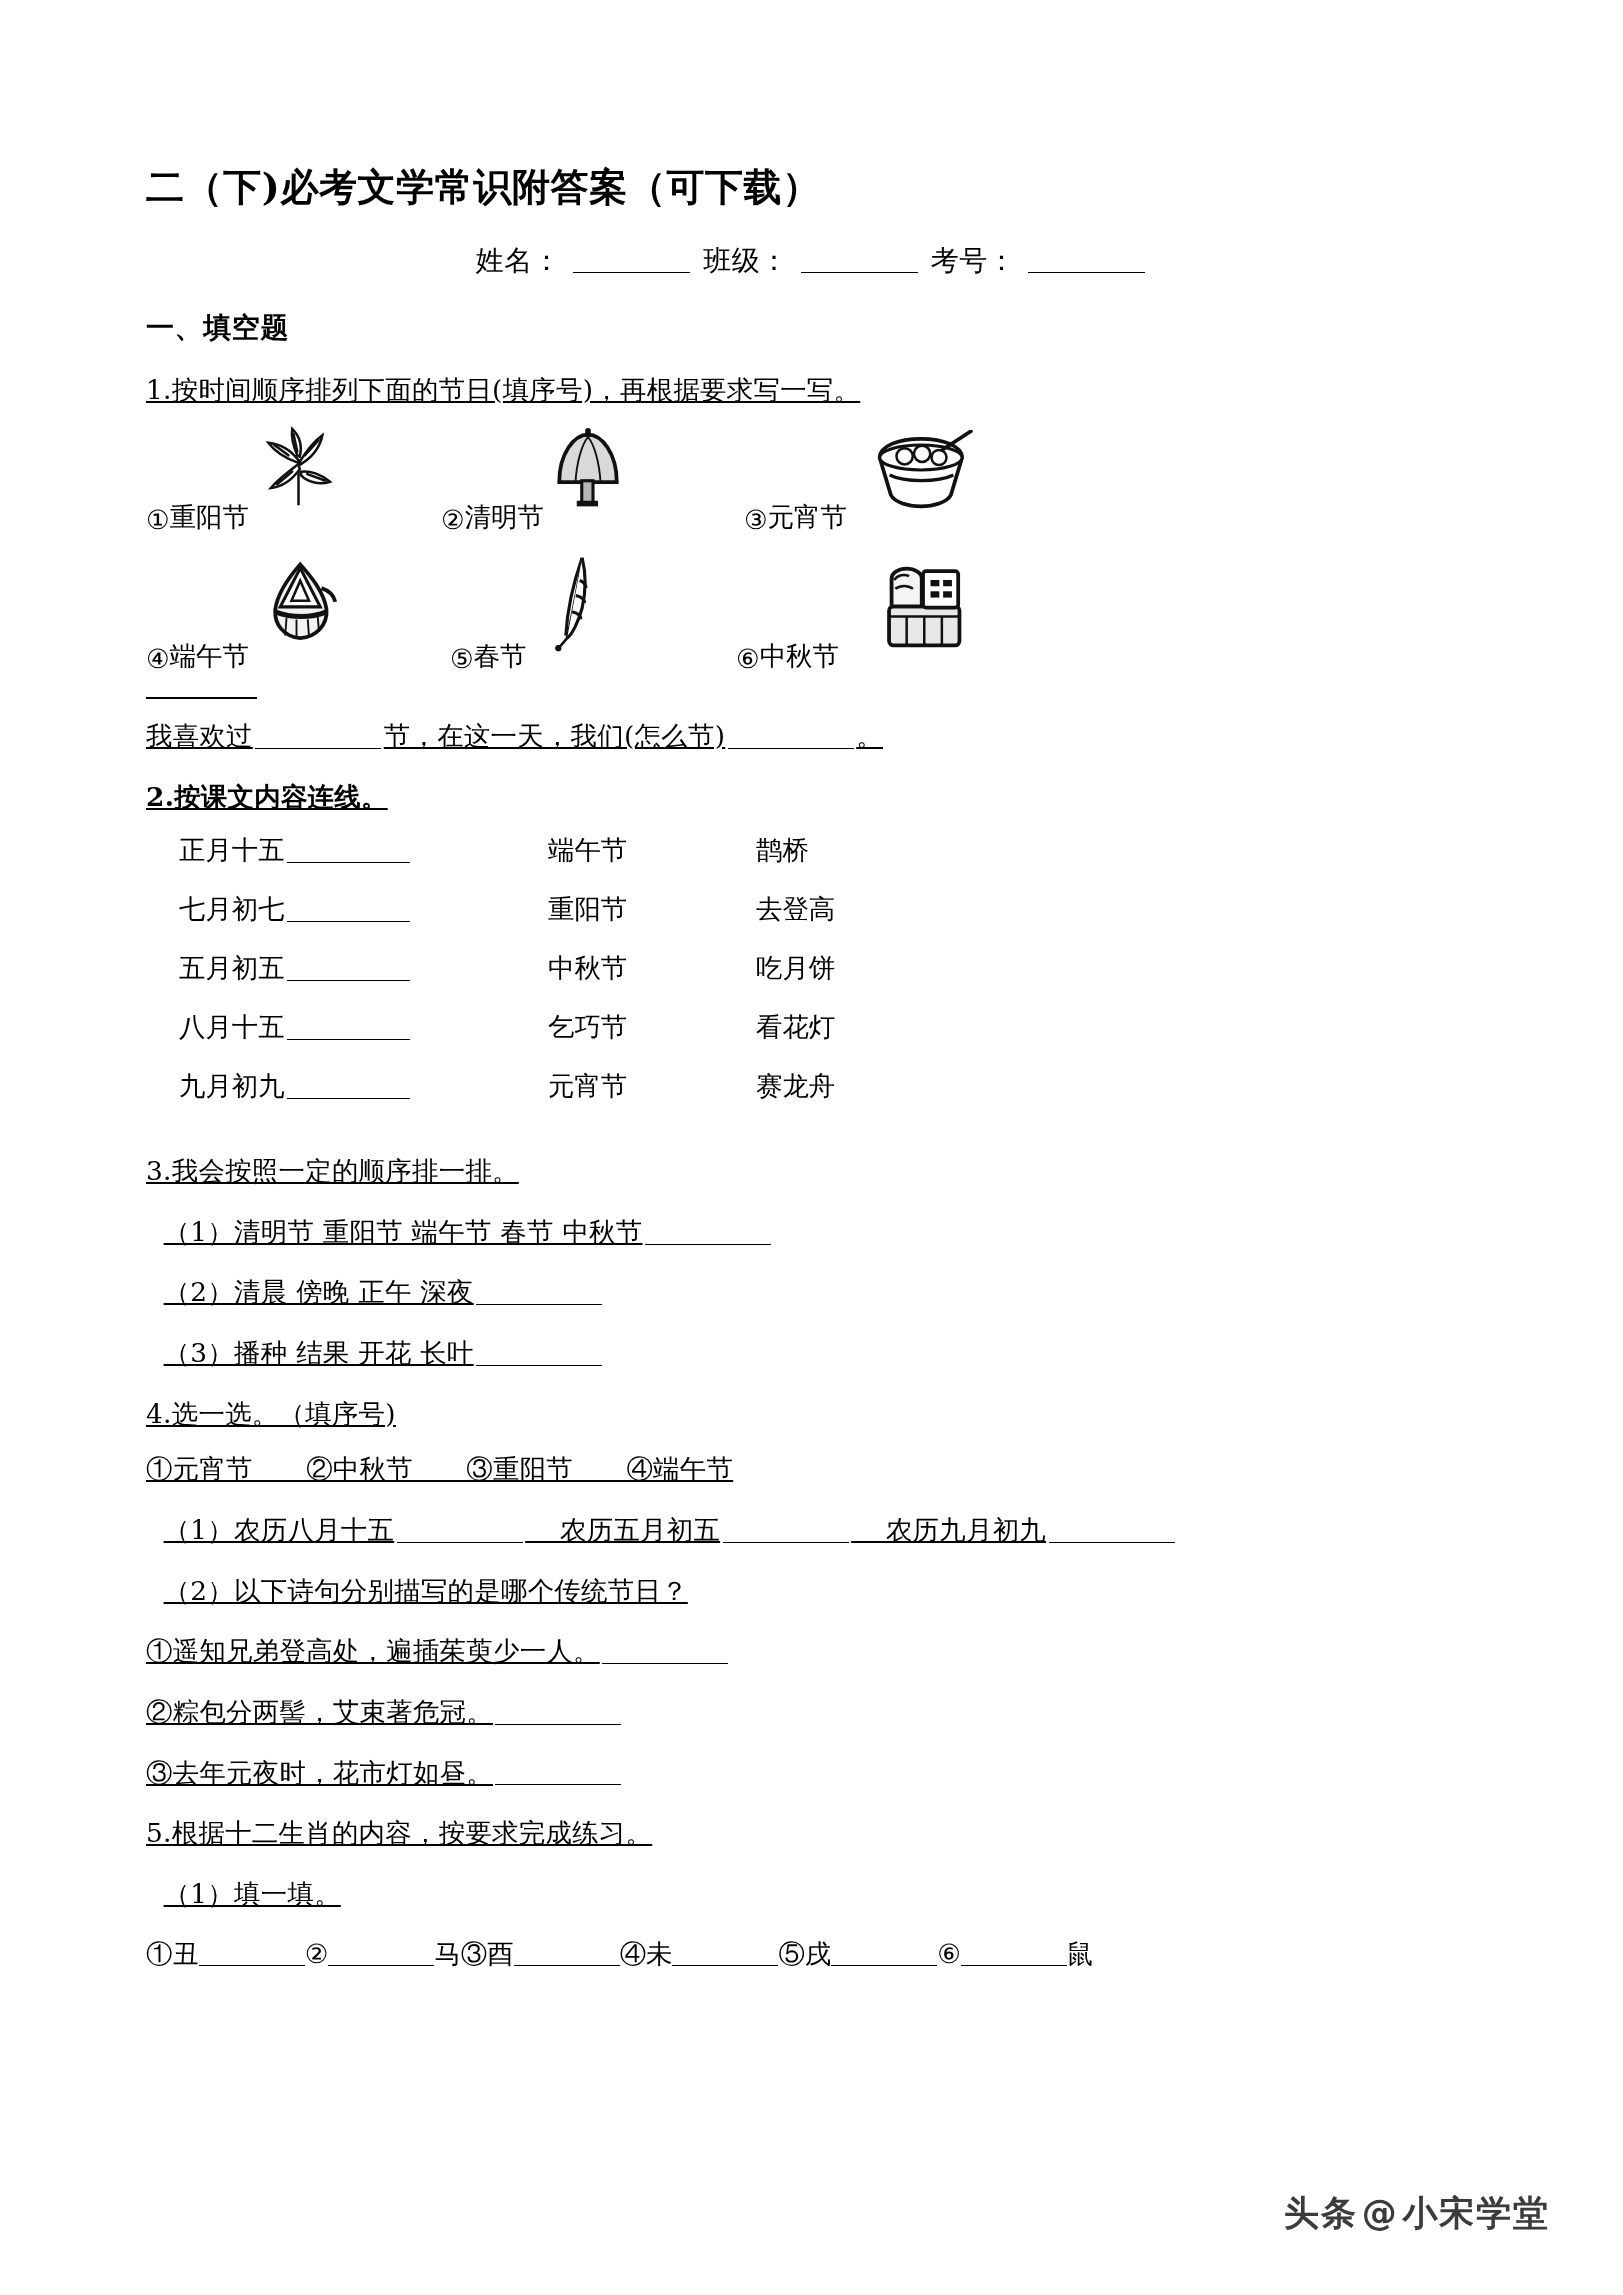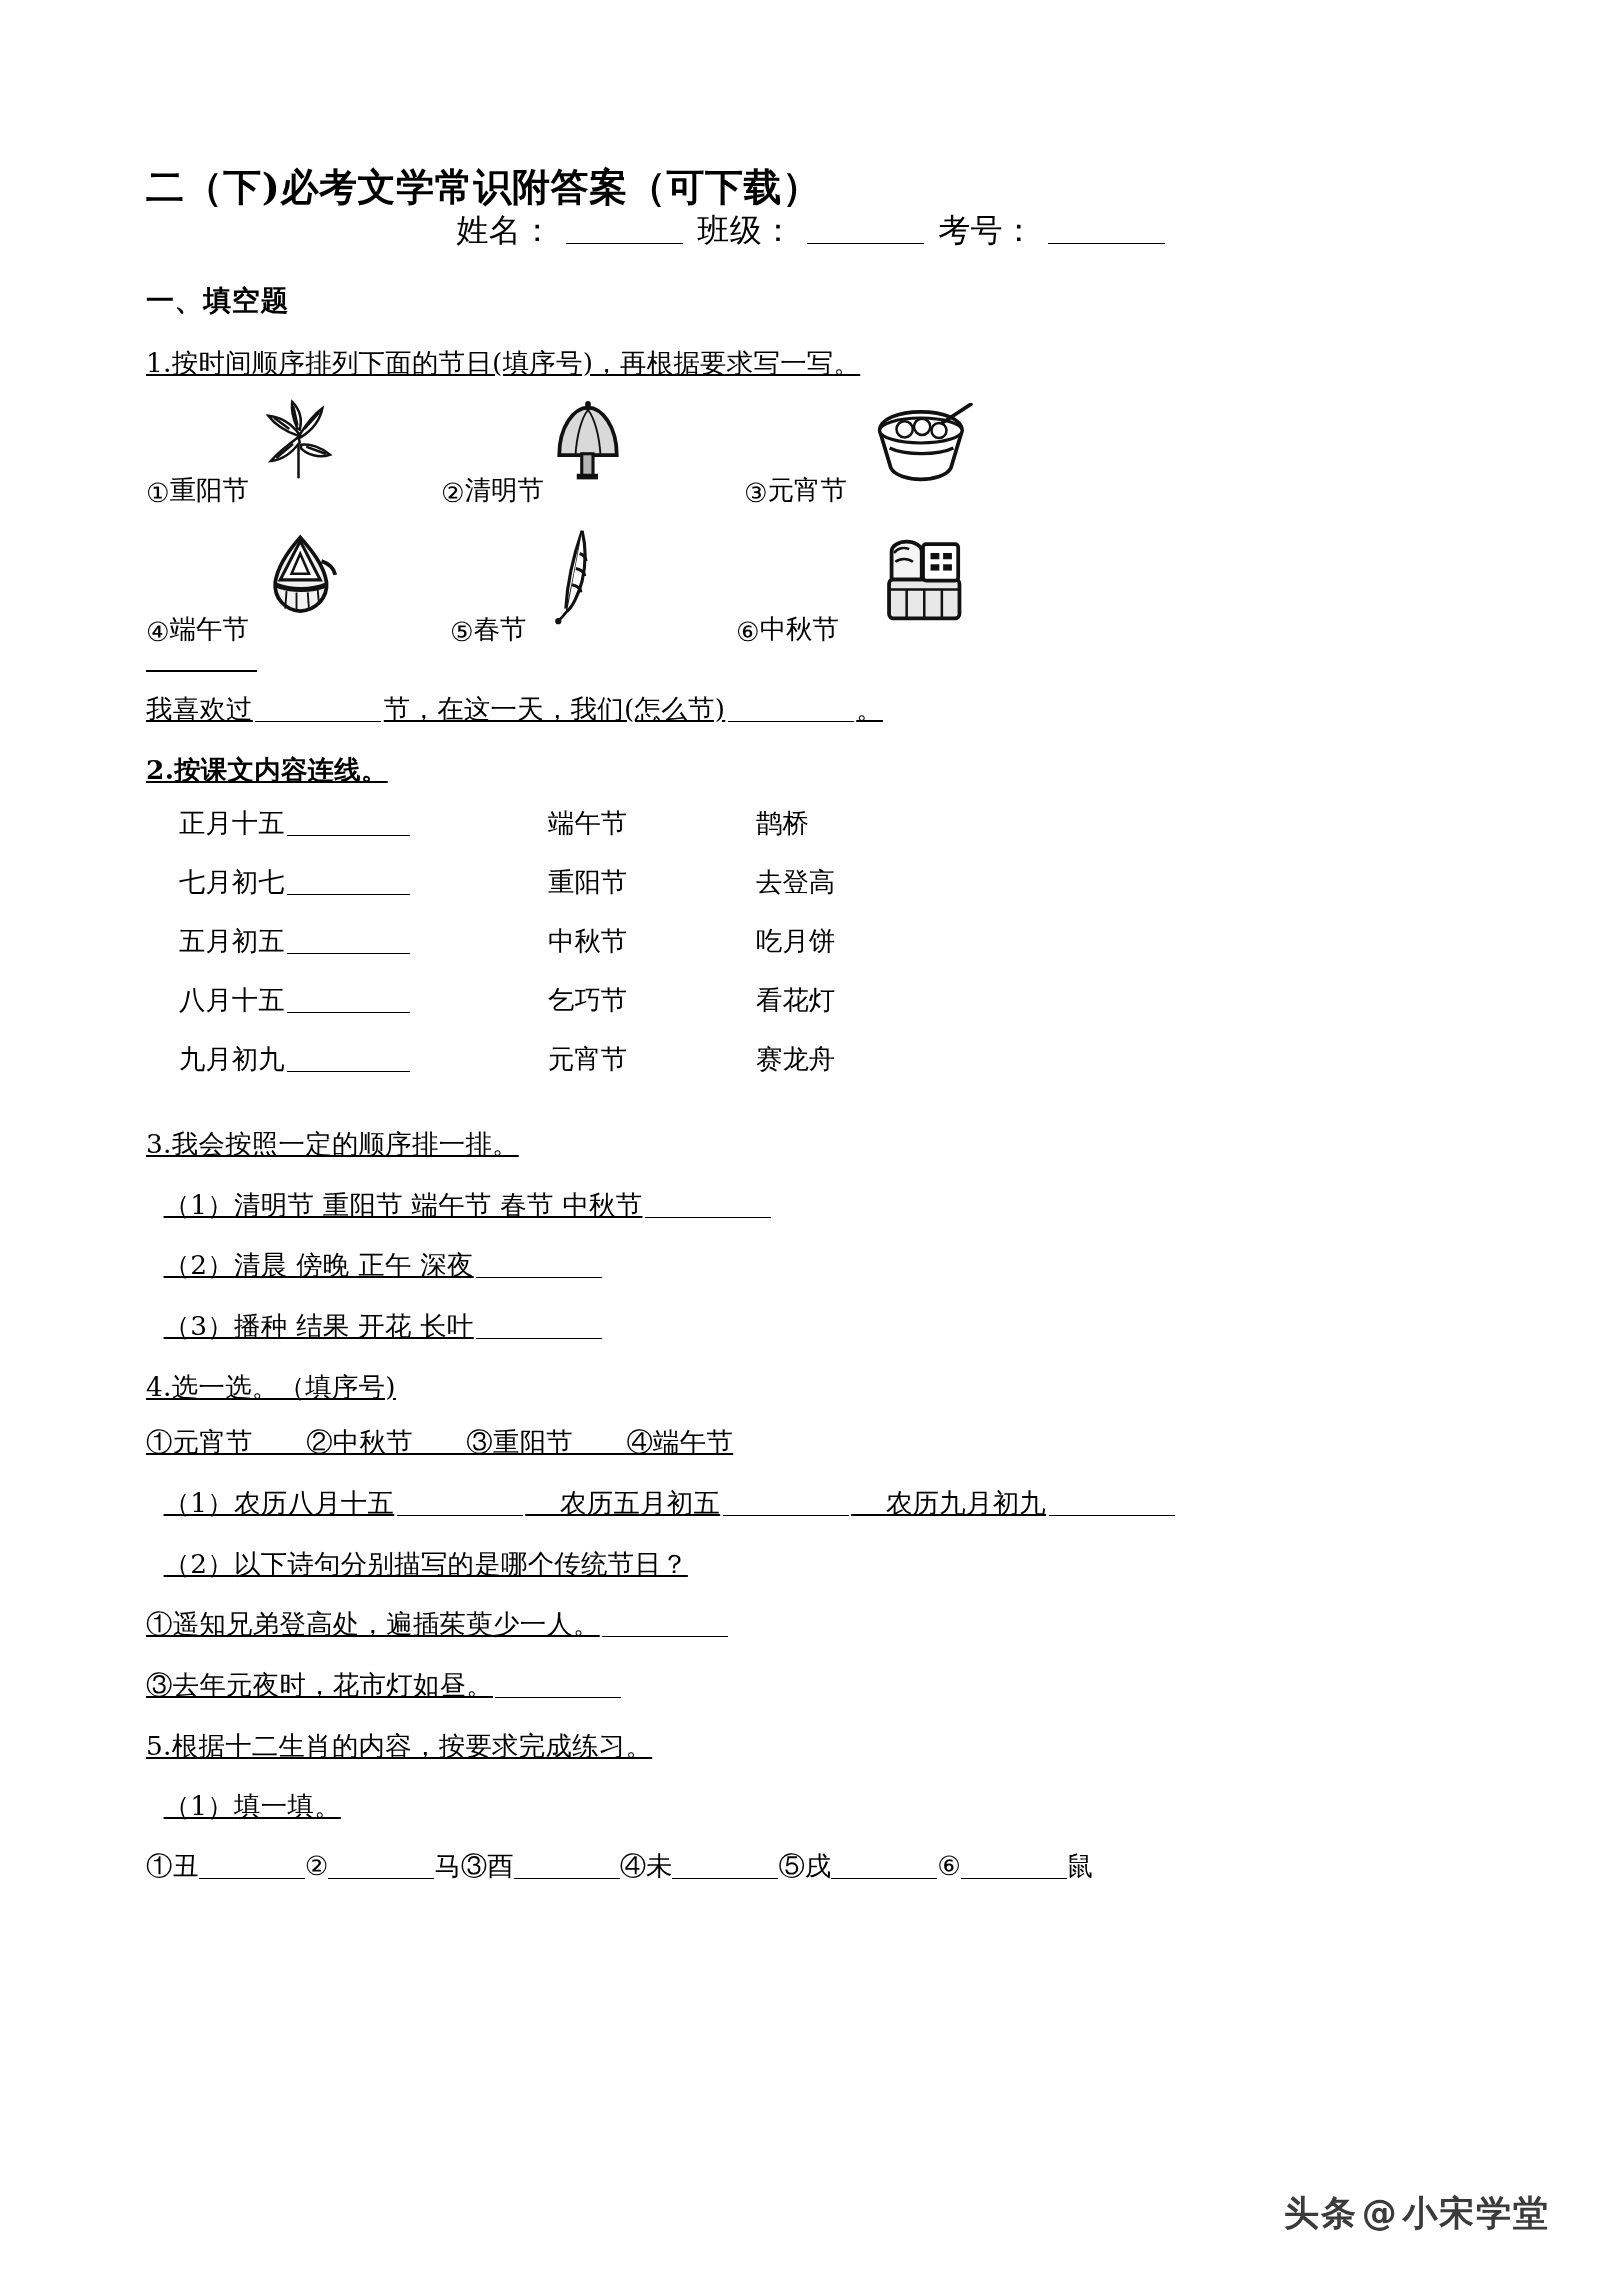--- a/index.html
+++ b/index.html
@@ -36,21 +36,22 @@
     font-size: 38px;
     letter-spacing: 0.6px;
     margin-top: 165px;
     line-height: 1.15;
     white-space: nowrap;
   }
 
   
   .identity-line {
     text-align: center;
-    font-size: 32px;
+    font-size: 28px;
+    margin-top: 33px;
     white-space: nowrap;
     letter-spacing: 0.3px;
   }
   .identity-line .fld { margin-right: 8.8px; }
   .ul-s  { display: inline-block; border-bottom: 1.9px solid #000; width: 117px; vertical-align: -3.8px; margin: 0 3.8px; }
   .ul-m  { display: inline-block; border-bottom: 1.9px solid #000; width: 126px; vertical-align: -3.8px; margin: 0 2.5px; }
 
   
   .section-head {
     font-weight: bold;
@@ -308,20 +309,23 @@
     </div>
 
     <div class="q indent">
       <span>（2）</span><span>以下诗句分别描写的是哪个传统节日？</span>
     </div>
 
     <div class="q">
       <span>①遥知兄弟登高处，遍插茱萸少一人。</span><span class="ul-m"></span>
     </div>
     <div class="q">
+      <span>②粽包分两髻，艾束著危冠。</span><span class="ul-m"></span>
+    </div>
+    <div class="q">
       <span>③去年元夜时，花市灯如昼。</span><span class="ul-m"></span>
     </div>
 
     <div class="q">5.根据十二生肖的内容，按要求完成练习。</div>
     <div class="q indent">
       <span>（1）</span><span>填一填。</span>
     </div>
 
     <div class="zodiac">
       <span>①</span><span>丑</span><span class="ul-z"></span><span>②</span><span class="ul-z"></span><span>马</span><span>③</span><span>酉</span><span class="ul-z"></span><span>④</span><span>未</span><span class="ul-z"></span><span>⑤</span><span>戌</span><span class="ul-z"></span><span>⑥</span><span class="ul-z"></span><span>鼠</span>

